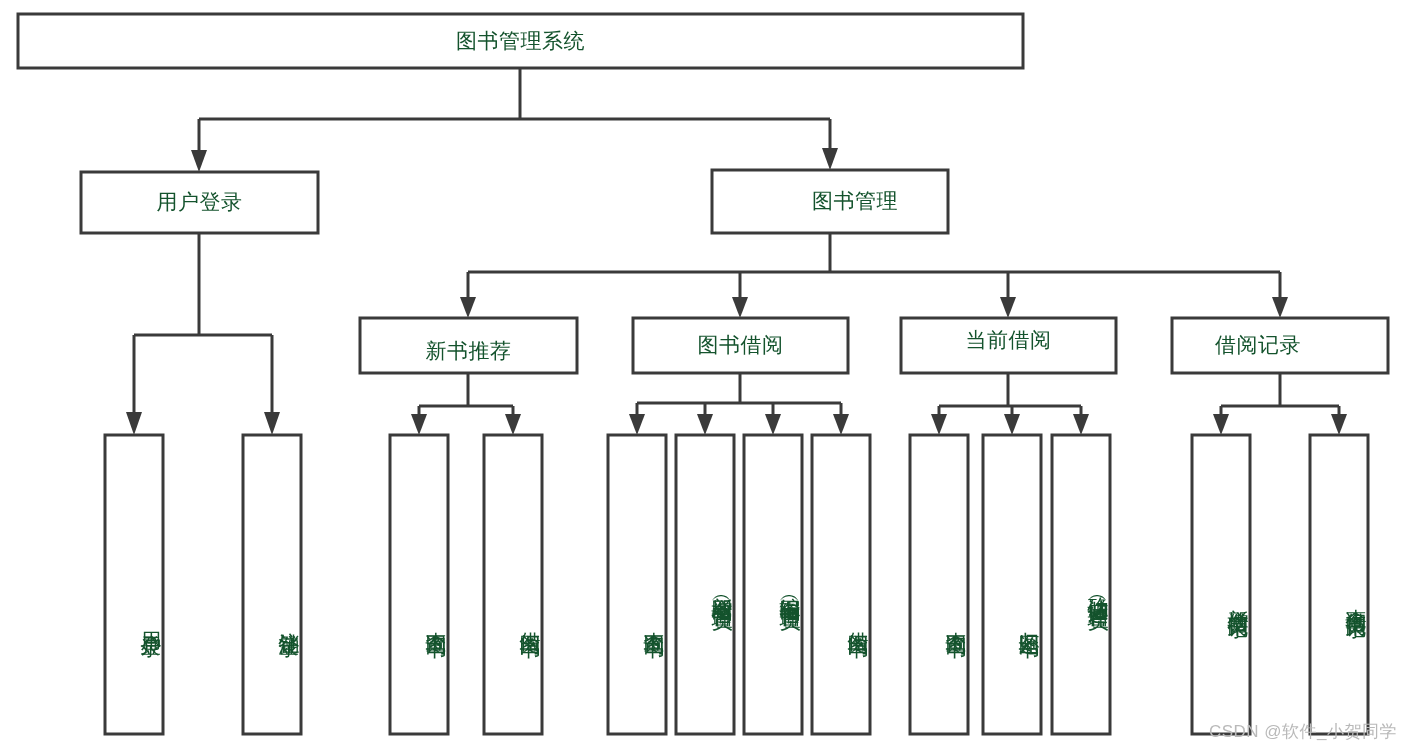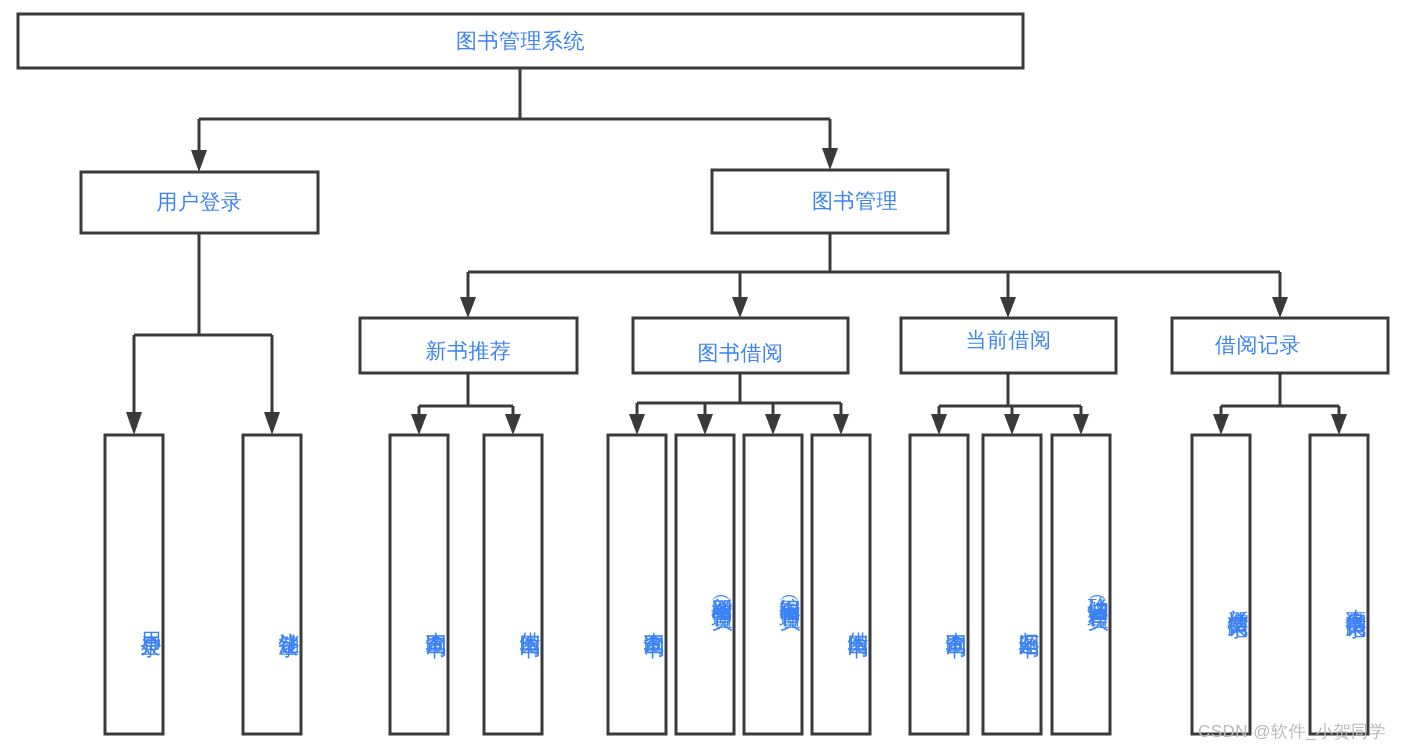--- a/index.html
+++ b/index.html
@@ -36,21 +36,21 @@
     stroke-width: 3;
     fill: none;
     stroke-linecap: butt;
   }
   .arrow-head {
     fill: #3a3a3a;
     stroke: none;
   }
   .node-label {
     position: absolute;
-    color: #3b82f6;
+    color: #14532d;
     font-size: 21px;
     line-height: 1.18;
     letter-spacing: 0.5px;
     display: flex;
     align-items: center;
     justify-content: center;
     text-align: center;
     pointer-events: none;
     white-space: nowrap;
   }
@@ -59,21 +59,21 @@
     text-orientation: upright;
     letter-spacing: 2px;
     align-items: flex-start;
     justify-content: center;
     padding-top: 6px;
     box-sizing: border-box;
     white-space: nowrap;
   }
   #watermark {
     position: absolute;
-    right: 19px;
+    right: 8px;
     bottom: 4px;
     color: #b9b9b9;
     font-size: 17px;
     letter-spacing: 0.5px;
     white-space: nowrap;
     pointer-events: none;
   }
 </style>
 </head>
 <body>
@@ -165,21 +165,21 @@
     <path class="connector" d="M 1339 406 L 1339 414"></path>
     <polygon class="arrow-head" points="1331,414 1347,414 1339,435"></polygon>
   </svg>
 
   <div class="node-label" style="left:18px; top:14px; width:1005px; height:54px;">图书管理系统</div>
 
   <div class="node-label" style="left:81px; top:172px; width:237px; height:61px;">用户登录</div>
   <div class="node-label" style="left:712px; top:170px; width:236px; height:63px;padding-left:25px;">图书管理</div>
 
   <div class="node-label" style="left:360px; top:318px; width:217px; height:67px;">新书推荐</div>
-  <div class="node-label" style="left:633px; top:318px; width:215px; height:55px;margin-top:8px;">图书借阅</div>
+  <div class="node-label" style="left:633px; top:318px; width:215px; height:55px;">图书借阅</div>
   <div class="node-label" style="left:901px; top:318px; width:215px; height:44px;">当前借阅</div>
   <div class="node-label" style="left:1172px; top:318px; width:172px; height:55px;">借阅记录</div>
 
   <div class="node-label vertical" style="left:105px; top:516px; width:58px; height:200px;">用户登录</div>
   <div class="node-label vertical" style="left:243px; top:516px; width:58px; height:200px;">注销登录</div>
   <div class="node-label vertical" style="left:390px; top:516px; width:58px; height:200px;">查询图书</div>
   <div class="node-label vertical" style="left:484px; top:516px; width:58px; height:200px;">借阅图书</div>
   <div class="node-label vertical" style="left:608px; top:516px; width:58px; height:200px;">查询图书</div>
   <div class="node-label vertical" style="left:676px; top:443px; width:58px; height:285px;">新增图书（管理员）</div>
   <div class="node-label vertical" style="left:744px; top:443px; width:58px; height:285px;">编辑图书（管理员）</div>

